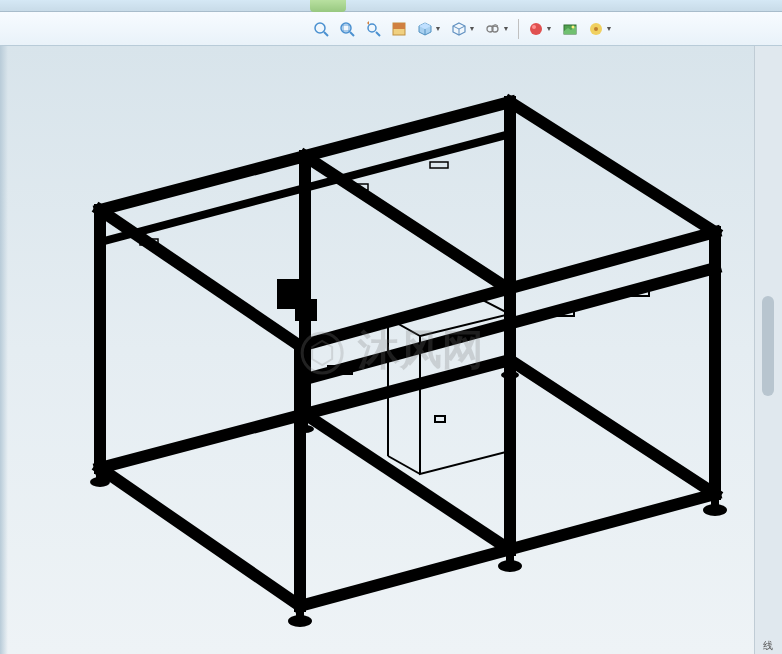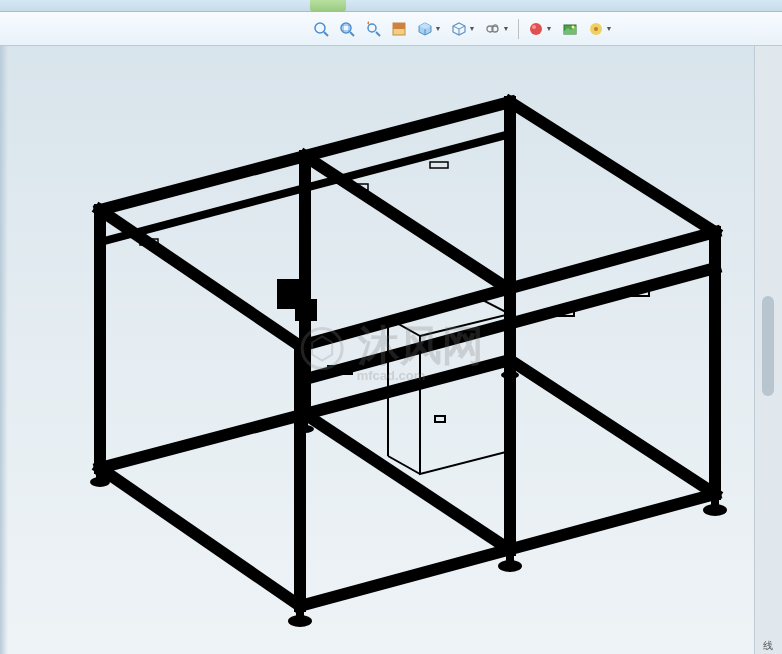--- a/index.html
+++ b/index.html
@@ -295,21 +295,20 @@
         <rect x="281" y="350" width="7" height="13"></rect>
       </g>
     </svg>
 
     <div class="watermark">
       <svg width="48" height="48" style="display:inline-block;vertical-align:middle;opacity:0.25">
         <circle cx="24" cy="24" r="20" fill="none" stroke="#888" stroke-width="3"></circle>
         <path d="M14 18 L24 12 L34 18 L34 30 L24 36 L14 30 Z" fill="none" stroke="#888" stroke-width="2"></path>
       </svg>
       <span>沐风网</span>
-      <span class="watermark-sub">mfcad.com</span>
     </div>
 
     <div class="viewport-right-edge">
       <div class="scroll-thumb"></div>
     </div>
 
     <div class="status-corner">
       <span>线</span>
     </div>
   </div>

